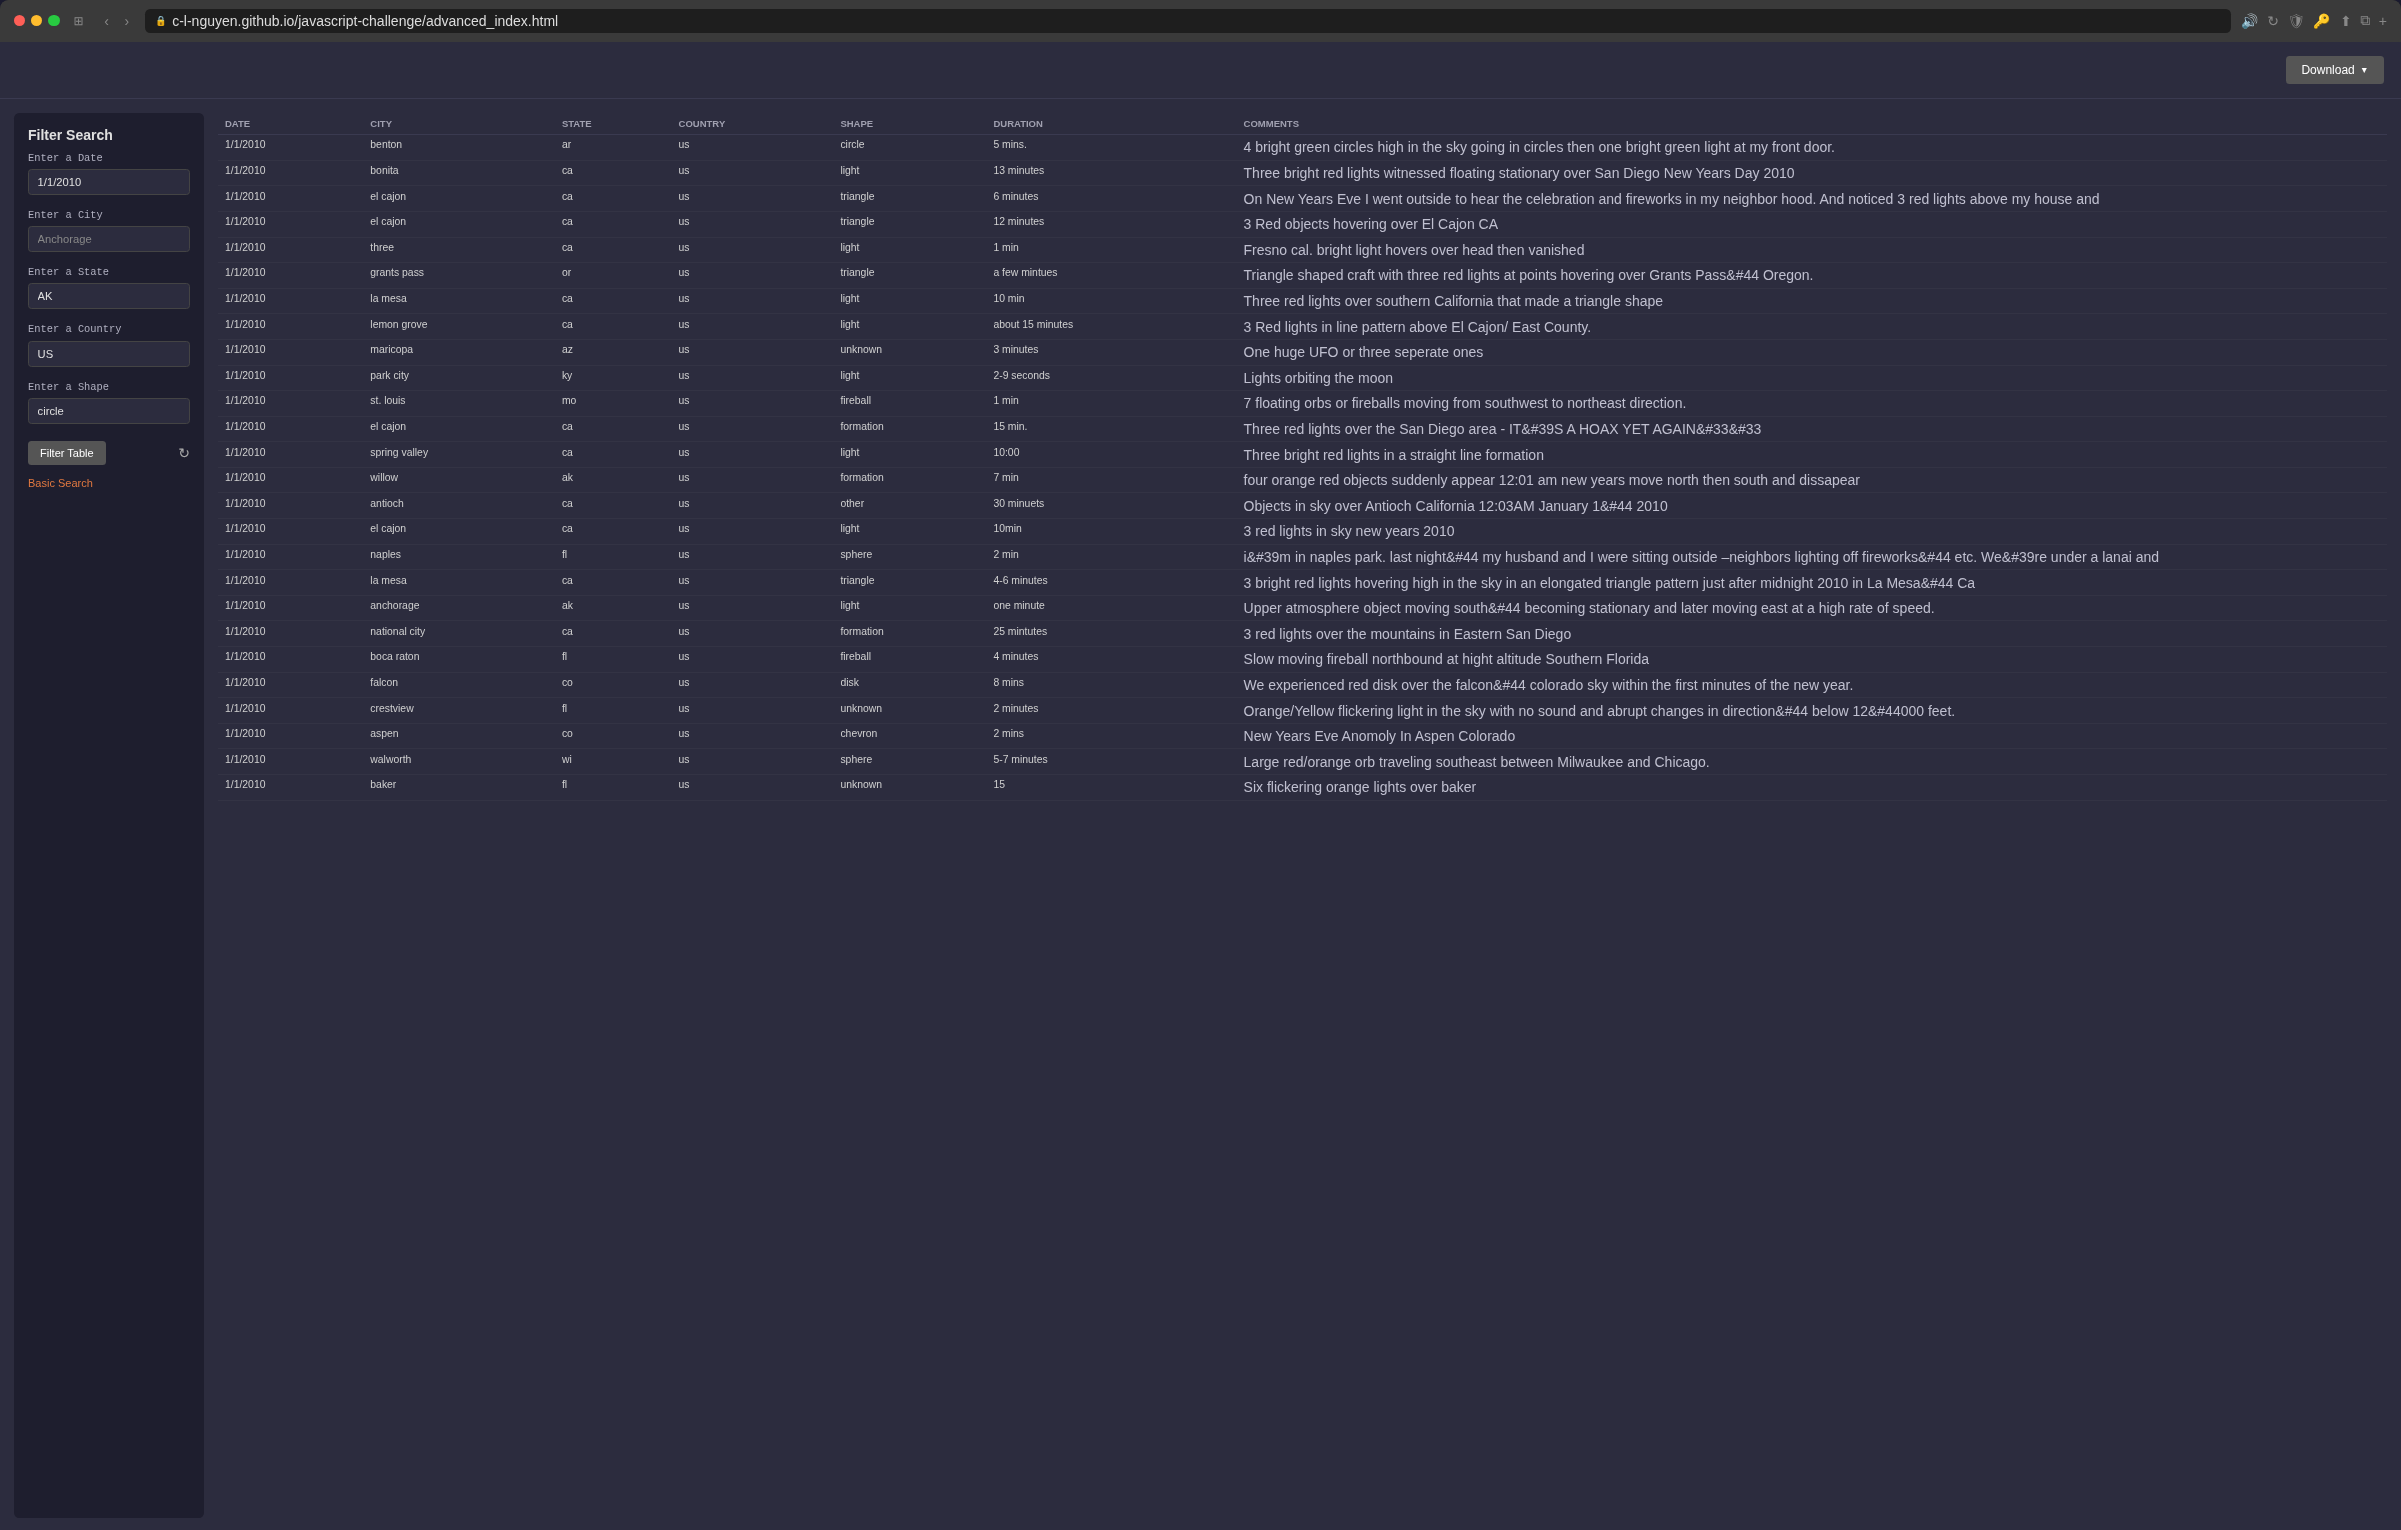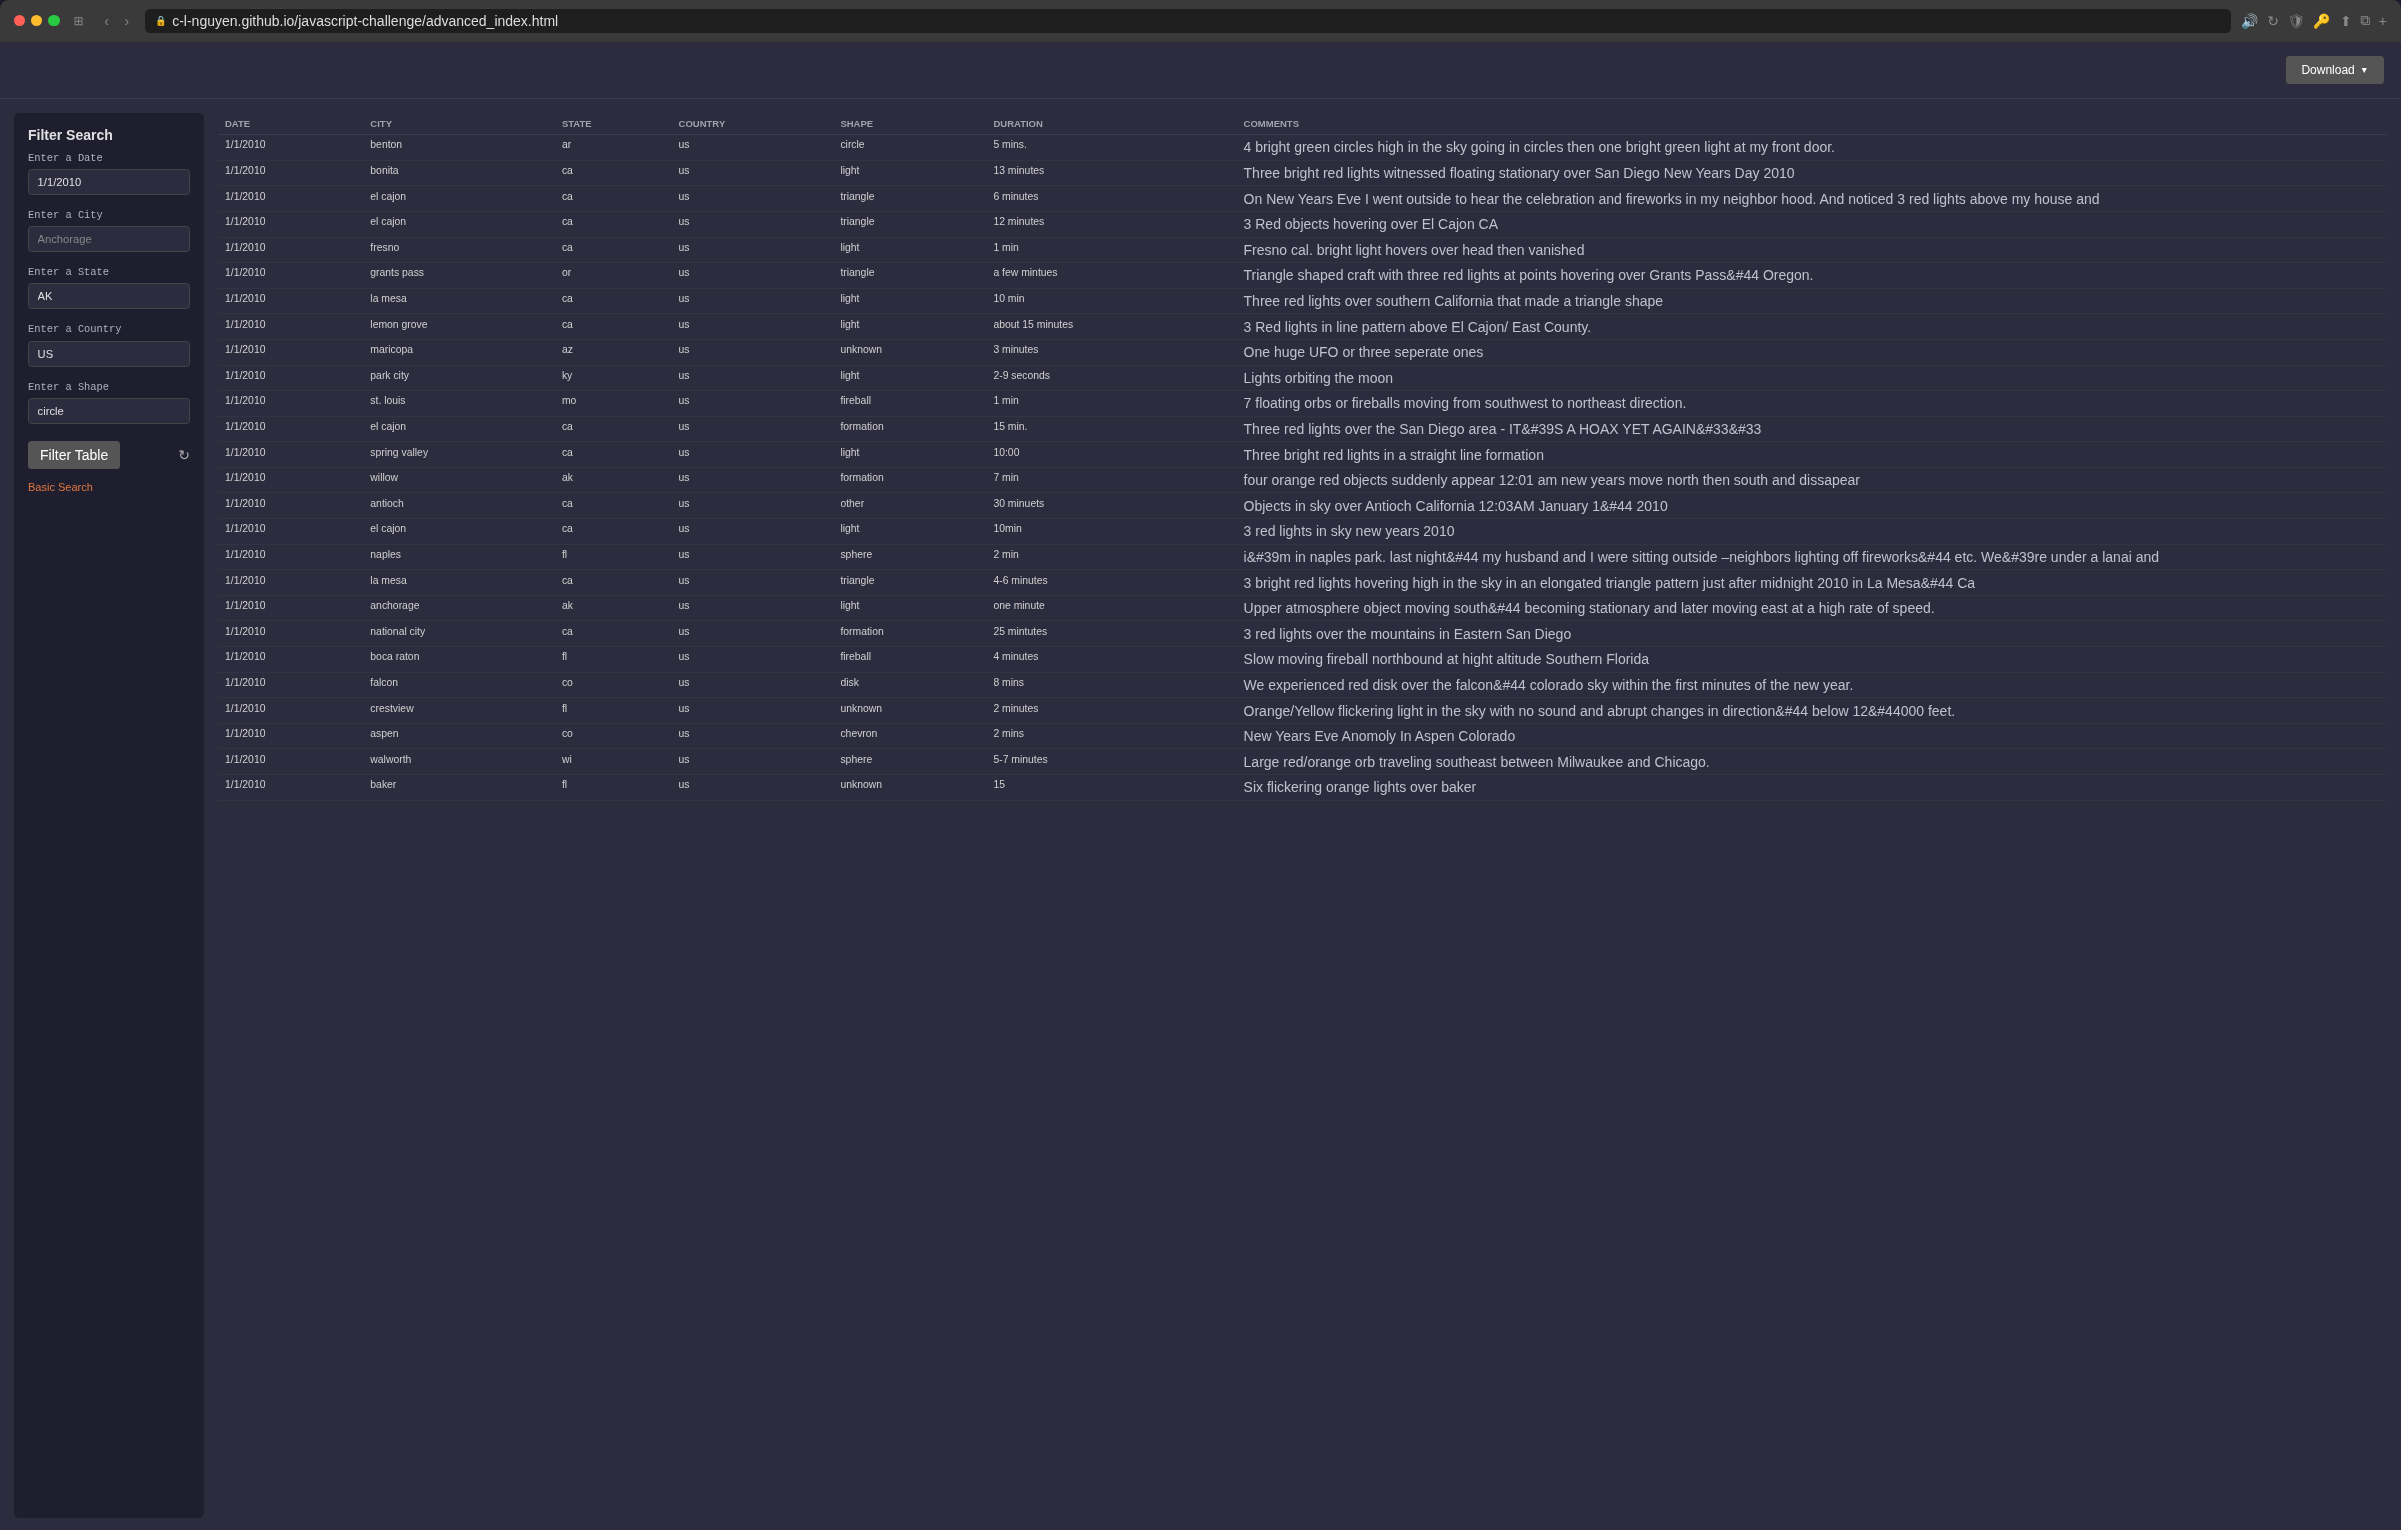--- a/index.html
+++ b/index.html
@@ -144,21 +144,21 @@
       align-items: center;
       justify-content: space-between;
       margin-top: 17px;
     }
     .filter-table-btn {
       background: #555;
       color: #fff;
       border: none;
       padding: 6px 12px;
       border-radius: 3.5px;
-      font-size: 14px;
+      font-size: 11px;
       cursor: pointer;
     }
     .refresh-icon {
       color: #aaa;
       font-size: 14px;
       cursor: pointer;
     }
     .basic-search-link {
       color: #e07840;
       font-size: 11px;
@@ -324,21 +324,21 @@
               <td>1/1/2010</td>
               <td>el cajon</td>
               <td>ca</td>
               <td>us</td>
               <td>triangle</td>
               <td>12 minutes</td>
               <td class="comments">3 Red objects hovering over El Cajon CA</td>
             </tr>
             <tr>
               <td>1/1/2010</td>
-              <td>fresno</td>
+              <td>three</td>
               <td>ca</td>
               <td>us</td>
               <td>light</td>
               <td>1 min</td>
               <td class="comments">Fresno cal. bright light hovers over head then vanished</td>
             </tr>
             <tr>
               <td>1/1/2010</td>
               <td>grants pass</td>
               <td>or</td>

